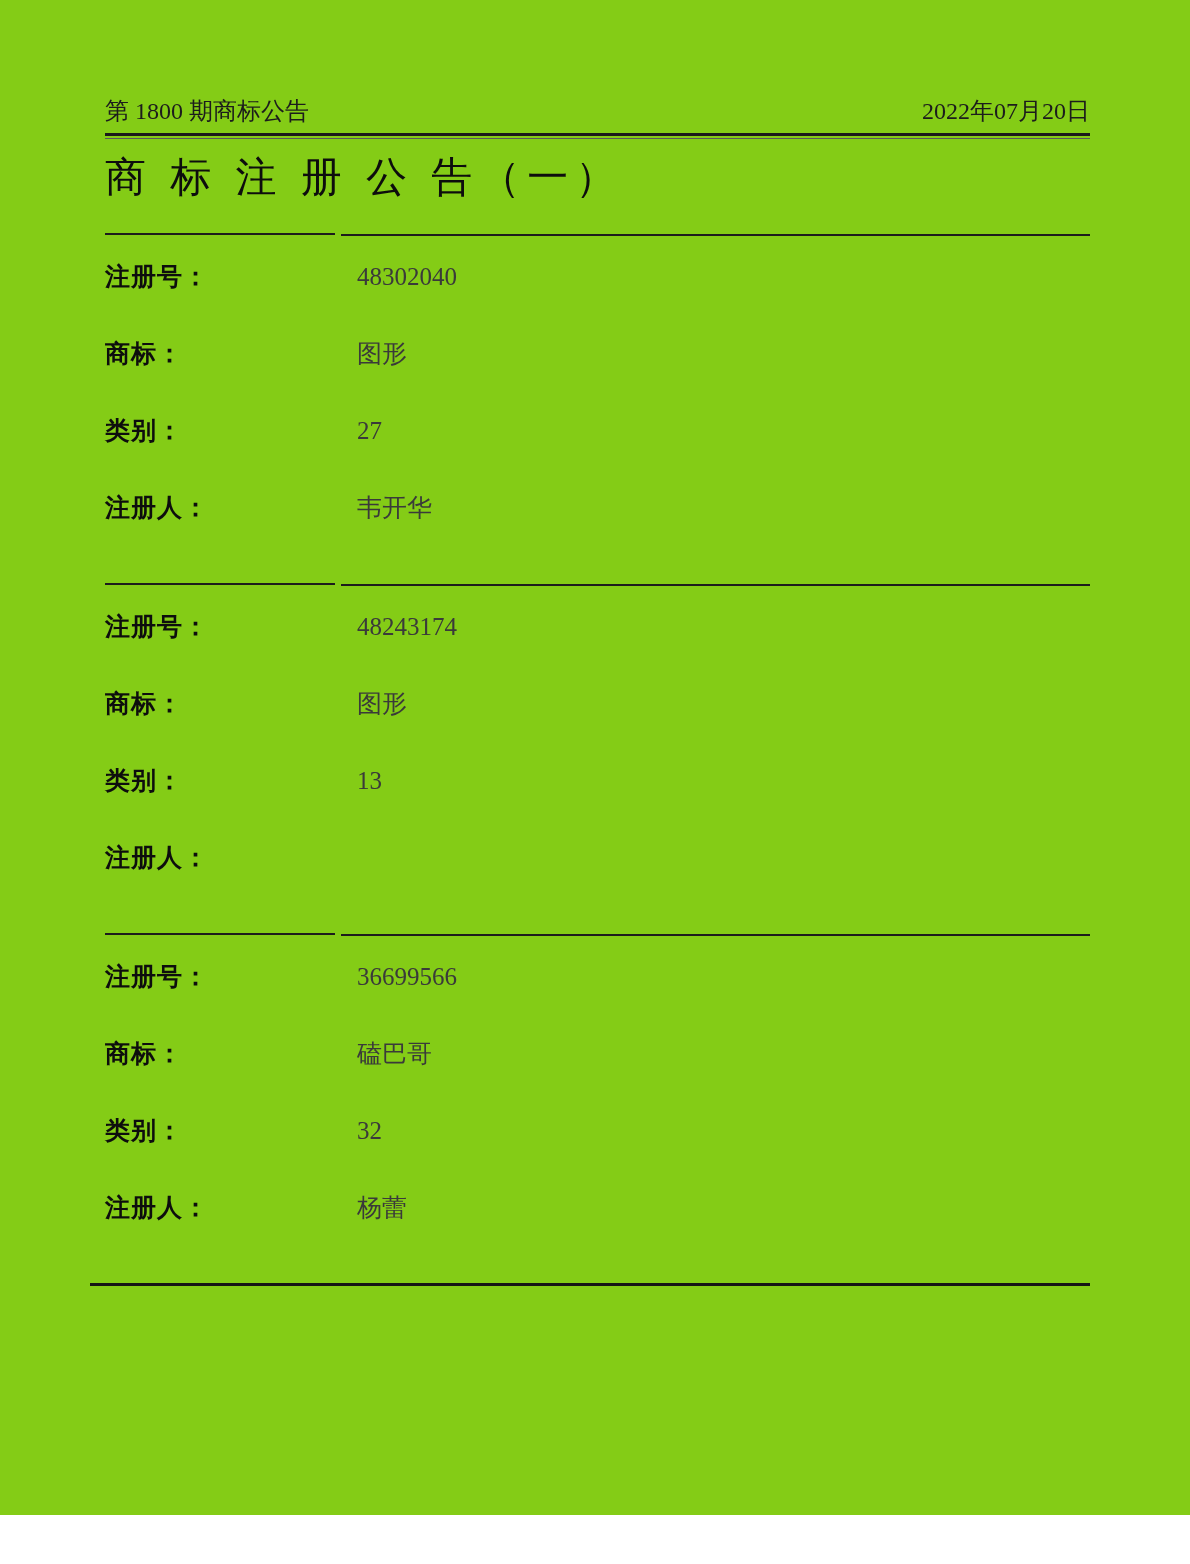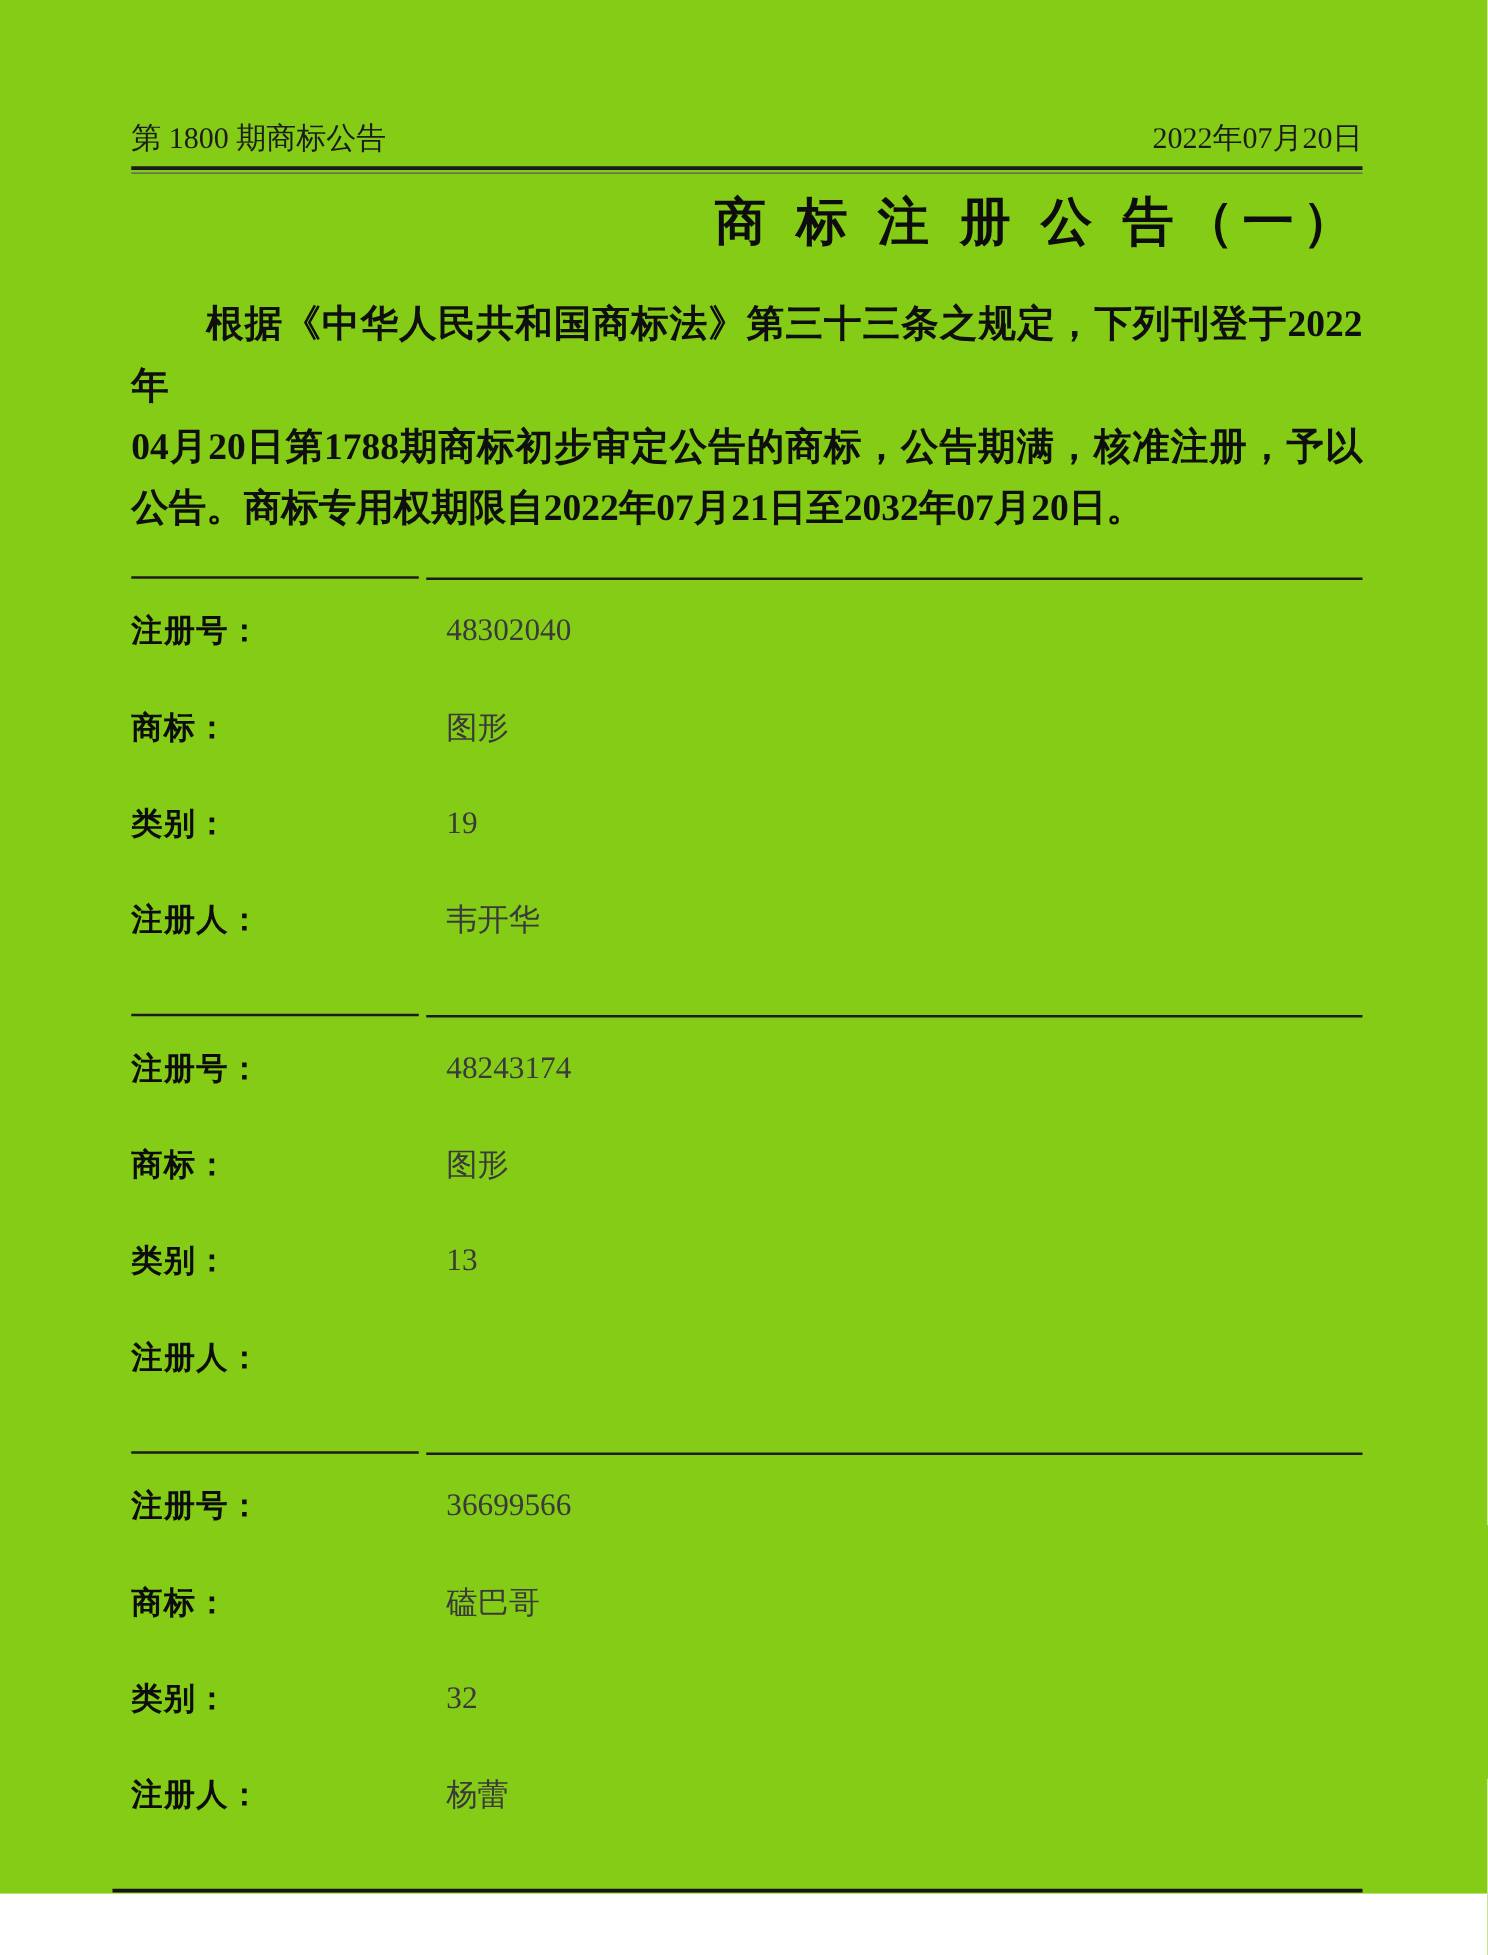--- a/index.html
+++ b/index.html
@@ -29,23 +29,23 @@
     font-size: 24px;
     line-height: 30px;
     color: #1c1c1c;
   }
   .header-rule { margin-top: 7px; }
   .header-rule .thick { height: 3px; background: #1a1a1a; }
   .header-rule .thin  { height: 1px; background: #5a5a5a; margin-top: 2px; }
   
   .page-title {
     margin-top: 12px;
-    text-align: right;
+    text-align: left;
     font-size: 41px;
-    font-weight: bold;
+    font-weight: normal;
     letter-spacing: 7px;
     line-height: 52px;
     color: #0d0d0d;
     white-space: nowrap;
   }
   
   .intro {
     margin-top: 32px;
     font-size: 30px;
     font-weight: bold;
@@ -99,45 +99,40 @@
       <span>2022年07月20日</span>
     </div>
 
     <div class="header-rule">
       <div class="thick"></div>
       <div class="thin"></div>
     </div>
 
     <h1 class="page-title">商 标 注 册 公 告（一）</h1>
 
-    <div class="intro">
-      <div class="intro-line first">根据《中华人民共和国商标法》第三十三条之规定，下列刊登于2022年</div>
-      <div class="intro-line">04月20日第1788期商标初步审定公告的商标，公告期满，核准注册，予以</div>
-      <div class="intro-line last">公告。商标专用权期限自2022年07月21日至2032年07月20日。</div>
-    </div>
 
     <div class="records">
 
       <section class="record">
         <div class="record-separator">
           <div class="seg seg-left"></div>
           <div class="seg seg-right"></div>
         </div>
         <div class="rows">
           <div class="field-row">
             <span class="field-label">注册号：</span>
             <span class="field-value">48302040</span>
           </div>
           <div class="field-row">
             <span class="field-label">商标：</span>
             <span class="field-value">图形</span>
           </div>
           <div class="field-row">
             <span class="field-label">类别：</span>
-            <span class="field-value">19</span>
+            <span class="field-value">27</span>
           </div>
           <div class="field-row">
             <span class="field-label">注册人：</span>
             <span class="field-value">韦开华</span>
           </div>
         </div>
       </section>
 
       <section class="record">
         <div class="record-separator">

